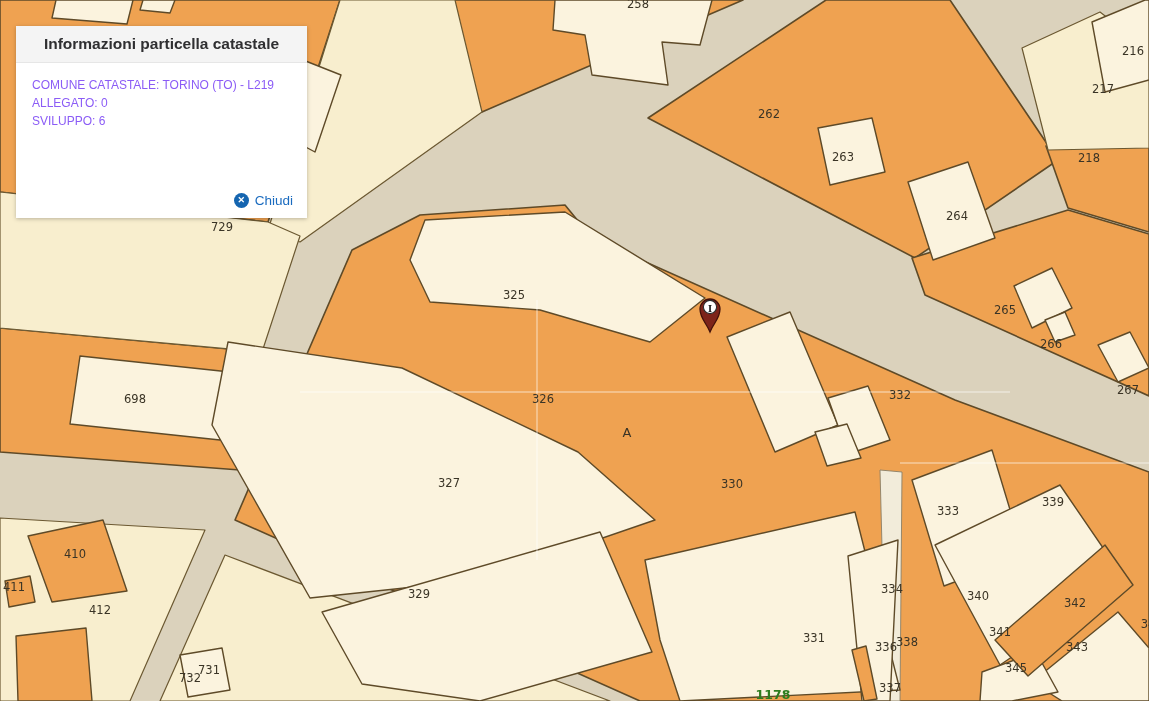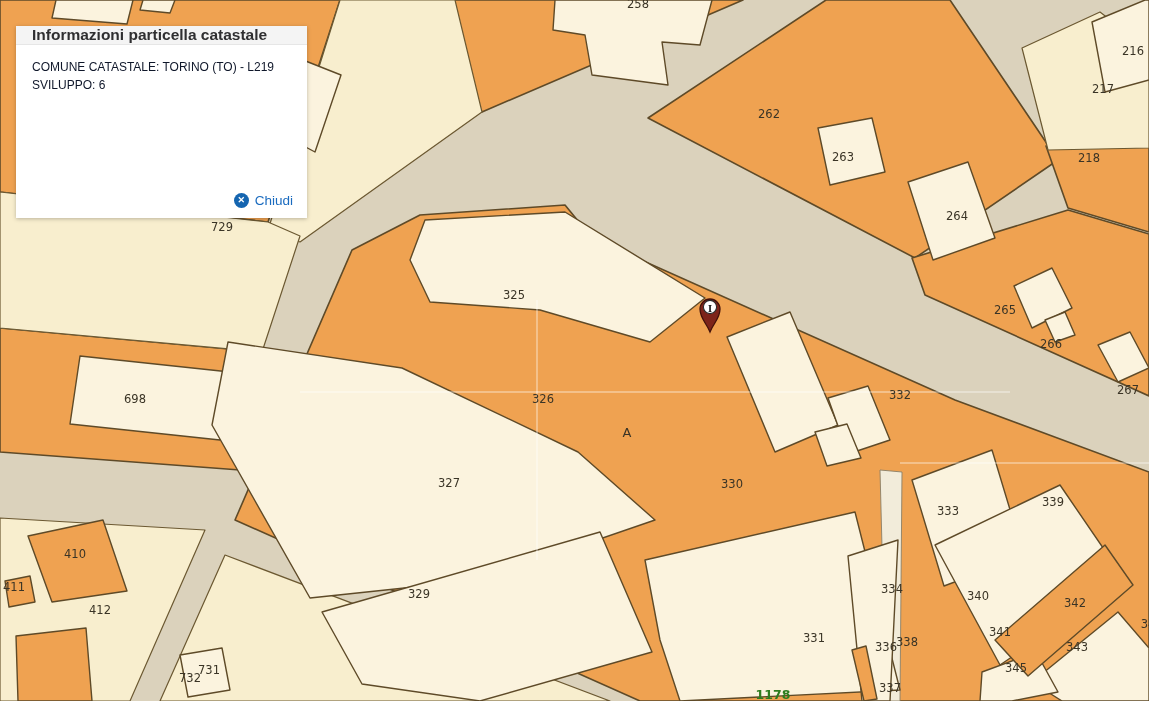--- a/index.html
+++ b/index.html
@@ -12,24 +12,24 @@
   .b{fill:#FBF3DE;stroke:#5E4A28;stroke-width:1.4;stroke-linejoin:round;}
   .ob{fill:#EFA251;stroke:#5E4A28;stroke-width:1.4;stroke-linejoin:round;}
   .alley{fill:#F2ECDA;stroke:#8A7F66;stroke-width:0.9;}
   .faint{stroke:rgba(255,255,255,0.45);stroke-width:1.5;fill:none;}
   text.plbl{font-family:"DejaVu Sans",sans-serif;fill:#3A3426;}
   text.green-lbl{font-family:"DejaVu Sans",sans-serif;fill:#2E7D1E;font-weight:bold;font-size:12.5px;}
   
   #info-panel{position:absolute;left:16px;top:26px;width:291px;height:192px;
     background:#ffffff;box-shadow:0 1px 4px rgba(0,0,0,0.25);z-index:5;}
   #info-panel .hdr{background:#F4F4F4;border-bottom:1px solid #E6E6E6;
-    padding:0 16px;}
+    padding:9px 16px;text-align:center;}
   #info-panel .hdr h2{margin:0;font-size:15.5px;font-weight:bold;color:#2F2F31;}
   #info-panel .bdy{padding:13px 16px 0 16px;}
-  #info-panel .fld{font-size:12px;color:#0f172a;line-height:18px;white-space:nowrap;}
+  #info-panel .fld{font-size:12px;color:#8b5cf6;line-height:18px;white-space:nowrap;}
   #info-panel .ftr{position:absolute;right:14px;bottom:10px;}
   .close-link{display:inline-flex;align-items:center;gap:6px;cursor:pointer;
     color:#1A6BBF;font-size:13.5px;text-decoration:none;}
   .x-circle{display:inline-block;width:15px;height:15px;border-radius:50%;
     background:#1565B0;color:#fff;font-size:9px;line-height:15px;text-align:center;
     font-weight:bold;}
   
   #scale-bar{position:absolute;left:2px;top:712px;width:150px;height:24px;
     background:rgba(252,248,237,0.72);border:1.5px solid rgba(122,113,92,0.85);
     box-sizing:border-box;z-index:4;margin-left:44px;}
@@ -151,20 +151,21 @@
       <text x="0" y="2.6" text-anchor="middle" style="font-family:'Liberation Serif',serif;font-weight:bold;font-size:10.5px;fill:#111;">I</text>
     </g>
   </svg>
 
   <div id="info-panel">
     <div class="hdr">
       <h2>Informazioni particella catastale</h2>
     </div>
     <div class="bdy" id="panel-fields">
         <div class="fld">COMUNE CATASTALE: TORINO (TO) - L219</div>
+        <div class="fld">ALLEGATO: 0</div>
         <div class="fld">SVILUPPO: 6</div>
       </div>
     <div class="ftr">
       <a class="close-link">
         <span class="x-circle">✕</span>
         <span>Chiudi</span>
       </a>
     </div>
   </div>
 

